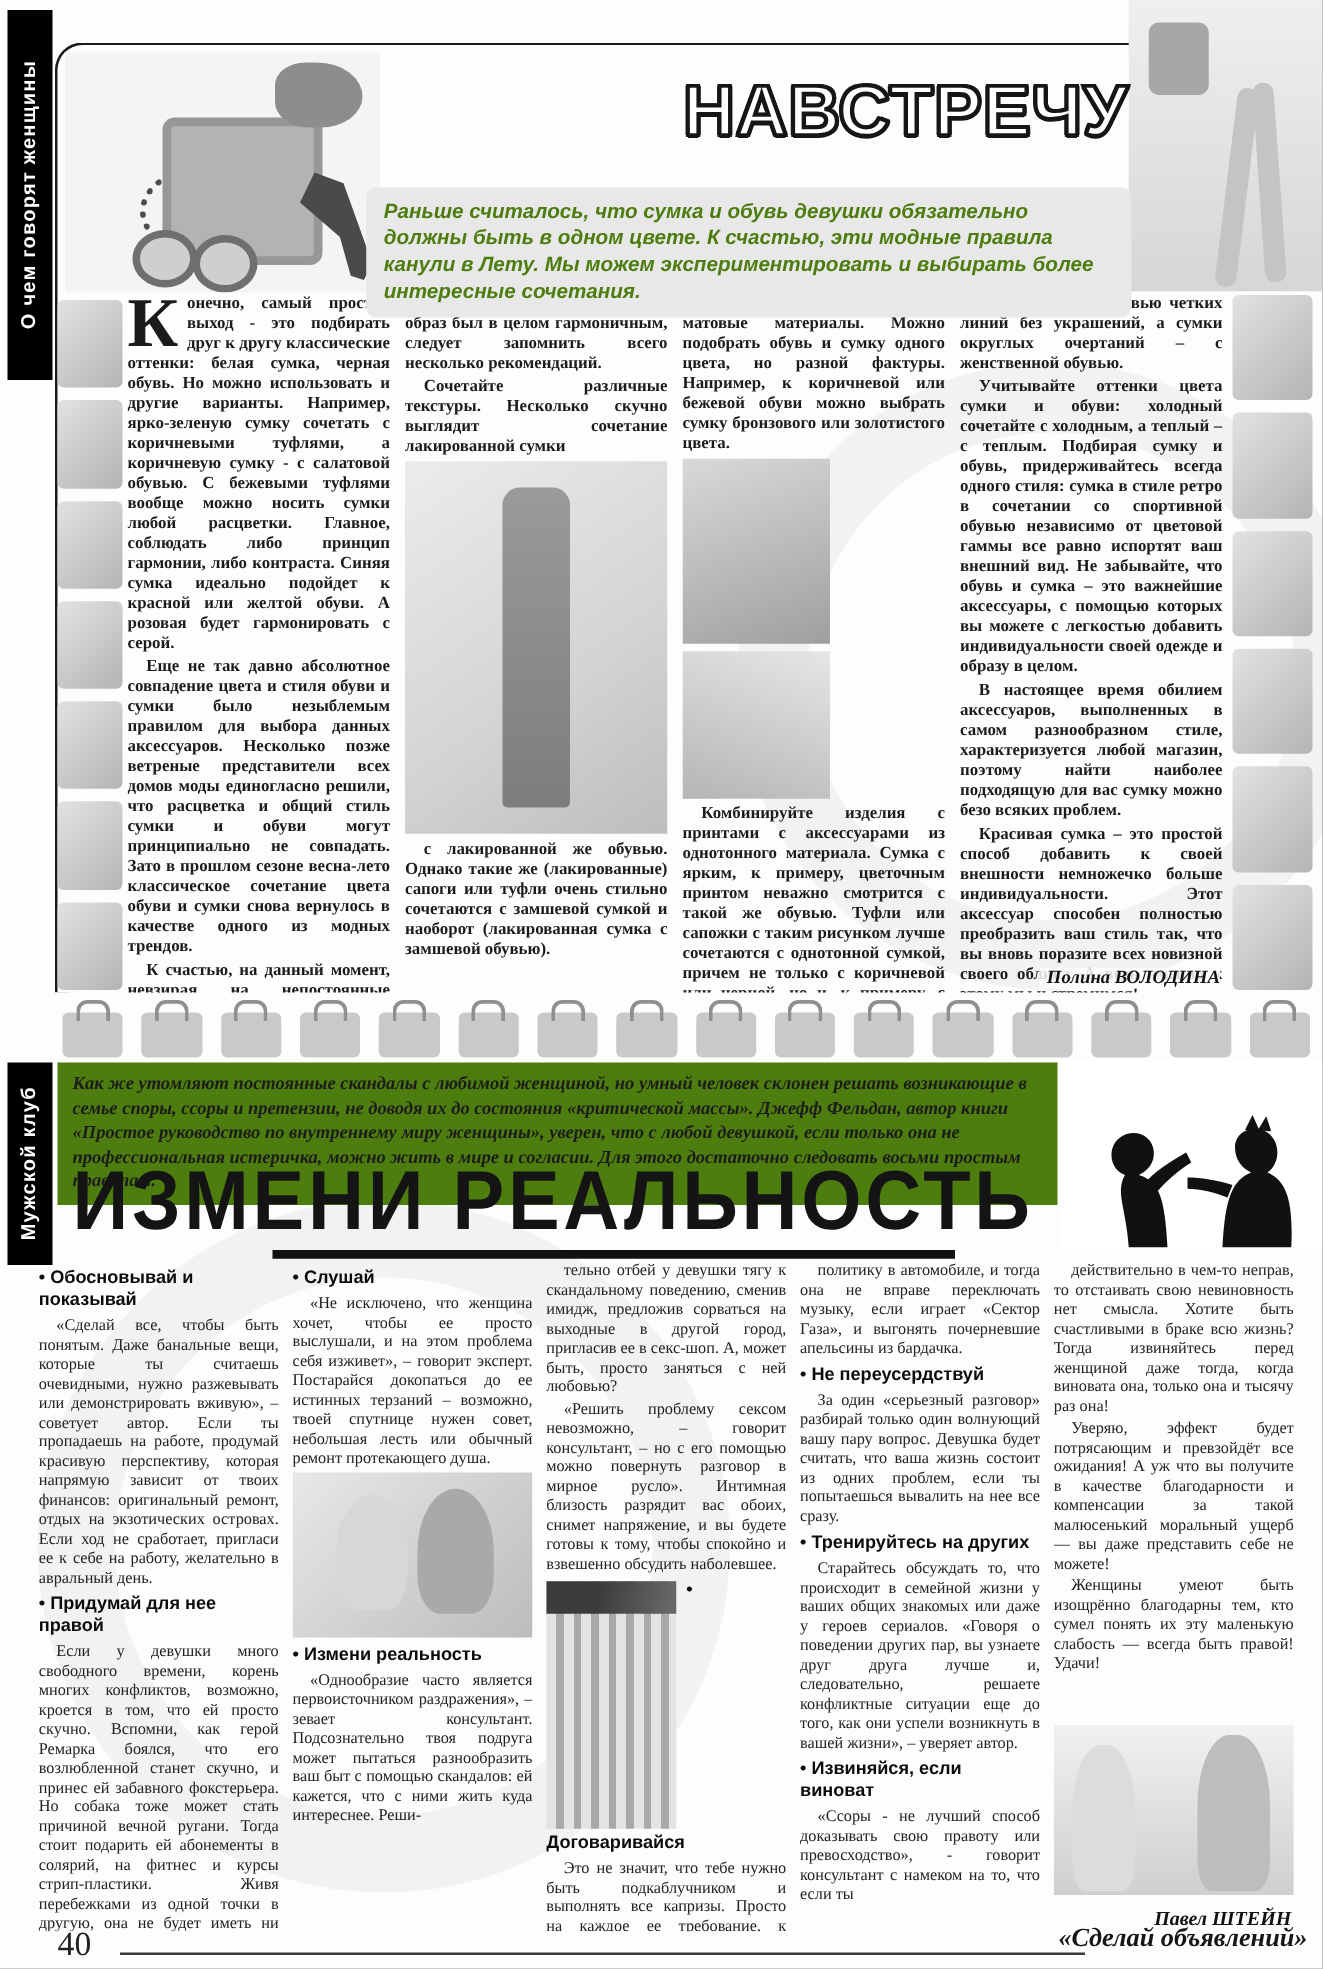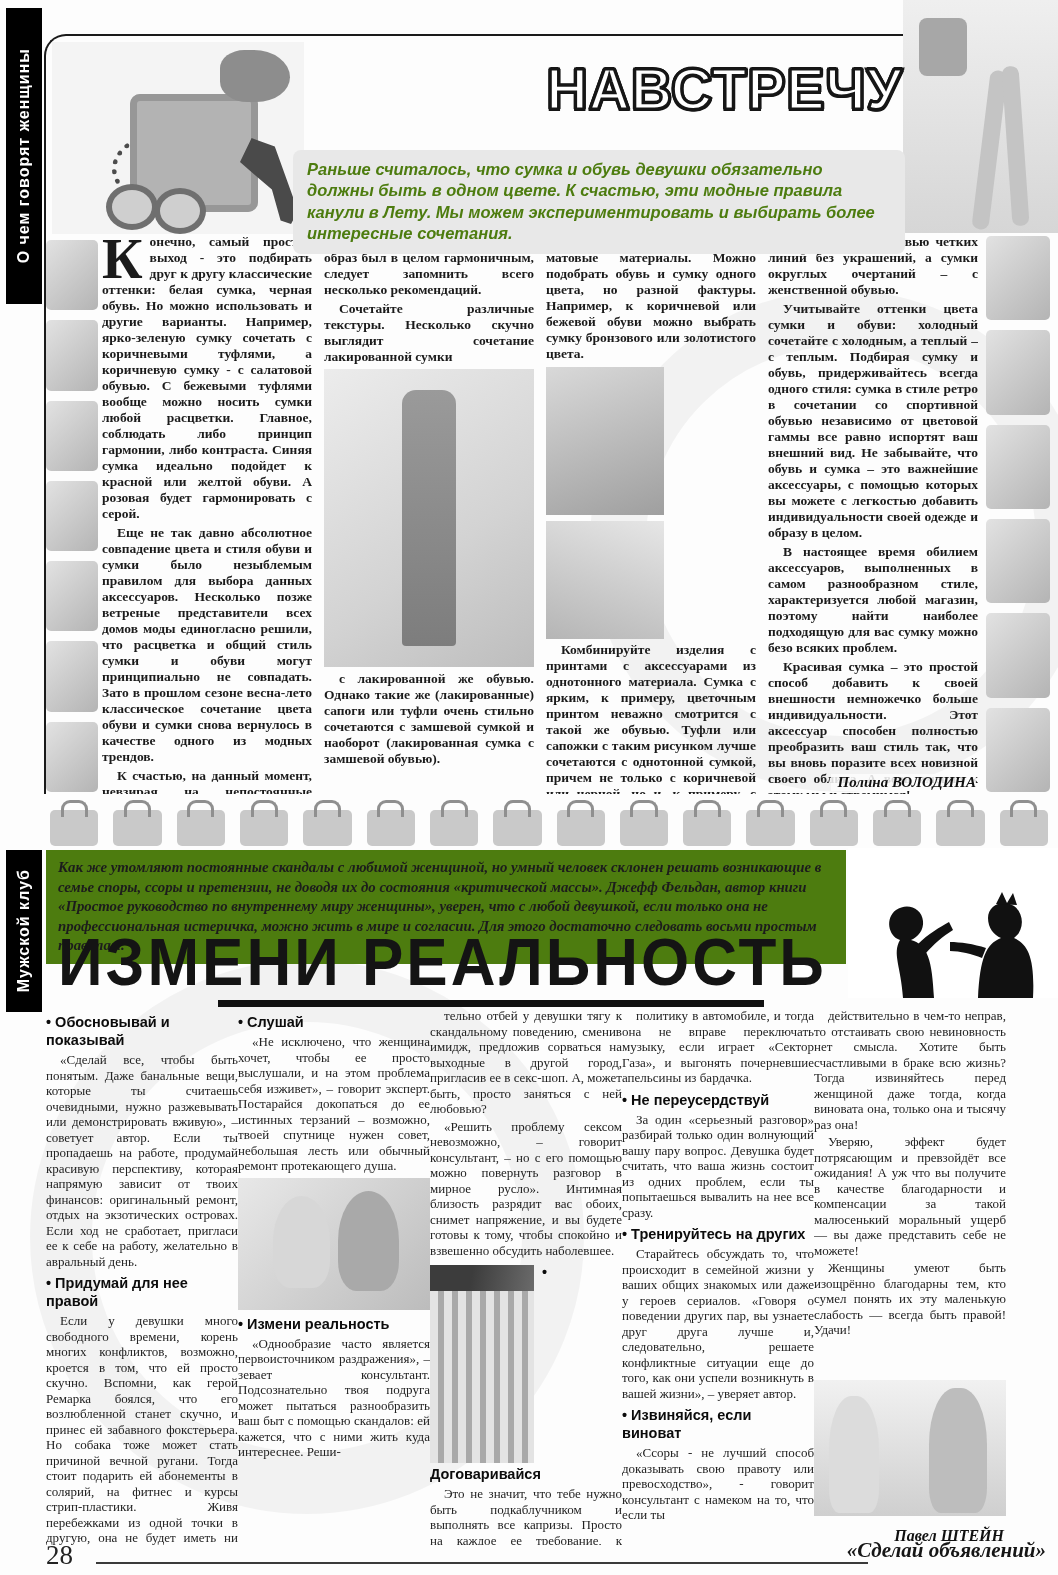--- a/index.html
+++ b/index.html
@@ -82,21 +82,21 @@
 
   
   .intro2{left:46px;top:850px;width:800px;min-height:76px;background:#4d7c0f;
           padding:8px 12px;box-sizing:border-box;
           font:italic 700 14.8px/1.32 "Liberation Serif","DejaVu Serif",serif;color:#1c1c1c;}
   .silhouette{left:848px;top:848px;width:210px;height:150px;background:#fff;}
   .title2{left:58px;top:922px;margin:0;font:700 62px/74px "Liberation Sans","DejaVu Sans",sans-serif;
           letter-spacing:3px;color:#141414;transform:scaleY(1.08);transform-origin:left top;white-space:nowrap;}
   .title2-underline{left:218px;top:1000px;width:546px;height:7px;background:#111;}
 
-  .cols2{left:46px;top:1008px;width:1006px;height:537px;}
+  .cols2{left:31px;top:1008px;width:1006px;height:537px;gap:11px;}
   .cols2 .col{width:192px;flex:none;overflow:hidden;position:relative;}
   .a2 .para{font:400 13px/15.5px "Liberation Serif","DejaVu Serif",serif;color:#222;
             text-align:justify;text-indent:14px;margin:0 0 2px;}
   .subhead{font:700 14.5px/18px "Liberation Sans","DejaVu Sans",sans-serif;color:#0c0c0c;margin:5px 0 3px;}
   .kiss-photo{width:100%;height:132px;margin:4px 0;background:linear-gradient(135deg,#e8e8e8,#bcbcbc);position:relative;}
   .kiss-photo::before{content:"";position:absolute;left:18%;top:14%;width:30%;height:70%;background:#d7d7d7;border-radius:50% 50% 30% 30%;}
   .kiss-photo::after{content:"";position:absolute;right:16%;top:10%;width:32%;height:76%;background:#a9a9a9;border-radius:50% 50% 30% 30%;}
   .stairs-photo{float:left;width:104px;height:198px;margin:2px 8px 2px 0;
       background:repeating-linear-gradient(90deg,#e3e3e3 0 8px,#a9a9a9 8px 14px);position:relative;}
   .stairs-photo::before{content:"";position:absolute;left:0;top:0;width:100%;height:26px;
@@ -285,18 +285,18 @@
           <p class="para">действительно в чем-то неправ, то отстаивать свою невиновность нет смысла. Хотите быть счастливыми в браке всю жизнь? Тогда извиняйтесь перед женщиной даже тогда, когда виновата она, только она и тысячу раз она!</p>
           <p class="para">Уверяю, эффект будет потрясающим и превзойдёт все ожидания! А уж что вы получите в качестве благодарности и компенсации за такой малюсенький моральный ущерб — вы даже представить себе не можете!</p>
           <p class="para">Женщины умеют быть изощрённо благодарны тем, кто сумел понять их эту маленькую слабость — всегда быть правой! Удачи!</p>
         </div>
       <div class="argue-photo"></div>
       <div class="author2">Павел ШТЕЙН</div>
     </div>
   </div>
 
   <div class="abs footer">
-    <span class="pageno">28</span>
+    <span class="pageno">40</span>
     <div class="foot-line"></div>
     <span class="paper">«Сделай объявлений»</span>
   </div>
 
 </div>
 
 </body></html>

